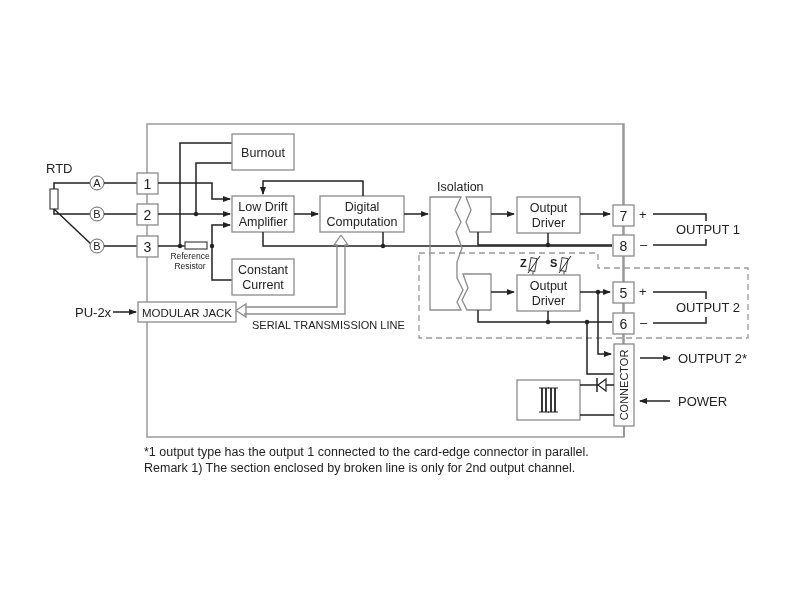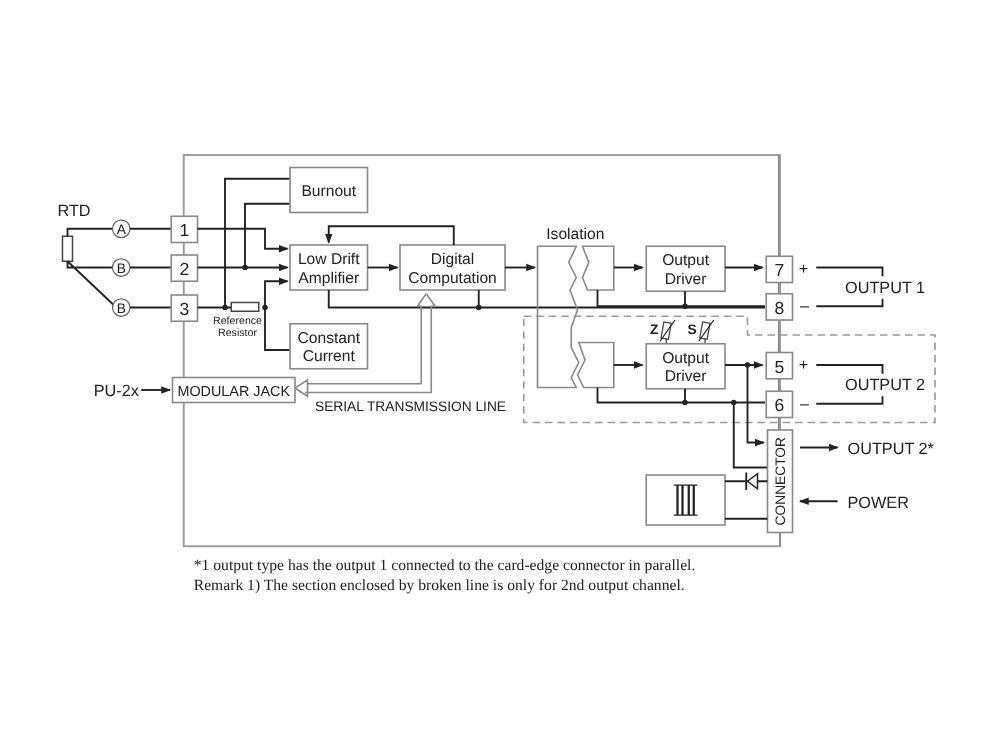--- a/index.html
+++ b/index.html
@@ -5,21 +5,21 @@
   html, body { margin: 0; padding: 0; background: #ffffff; }
   body { width: 800px; height: 600px; position: relative; overflow: hidden; font-family: "Liberation Sans", sans-serif; }
   svg { position: absolute; left: 0; top: 0; }
   .t { font-family: "Liberation Sans", sans-serif; fill: #222; }
   .box { fill: #fff; stroke: #8a8a8a; stroke-width: 1.3; }
   .frame { fill: none; stroke: #9a9a9a; stroke-width: 1.5; }
   .w { fill: none; stroke: #222; stroke-width: 1.5; }
   .gw { fill: none; stroke: #8a8a8a; stroke-width: 1.3; }
   .dash { fill: none; stroke: #9a9a9a; stroke-width: 1.3; stroke-dasharray: 6 4; }
   .dot { fill: #222; }
-  .note { position: absolute; left: 155px; font-size: 12.5px; color: #222; font-family: Liberation Serif, serif; white-space: nowrap; }
+  .note { position: absolute; left: 144px; font-size: 12.5px; color: #222; font-family: Liberation Sans, sans-serif; white-space: nowrap; }
 </style>
 </head>
 <body>
 
 <svg width="800" height="600" viewBox="0 0 800 600">
   <defs>
     <marker id="arr" markerWidth="8" markerHeight="8" refX="7" refY="4" orient="auto" markerUnits="userSpaceOnUse">
       <path d="M0,1 L8,4 L0,7 Z" fill="#222"></path>
     </marker>
   </defs>

